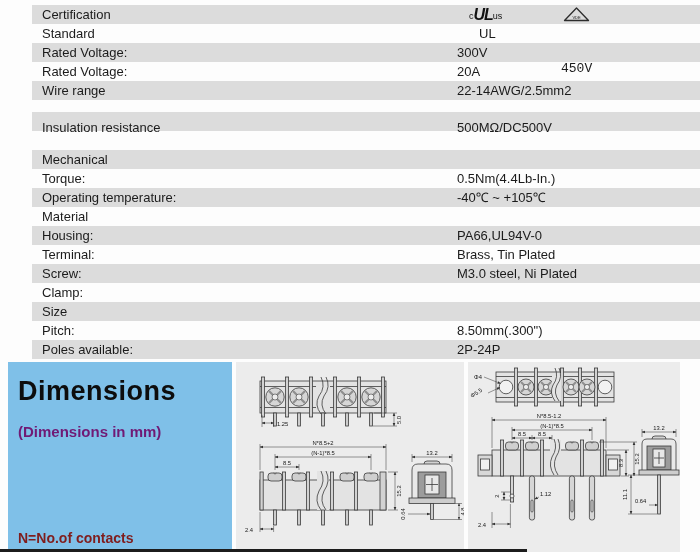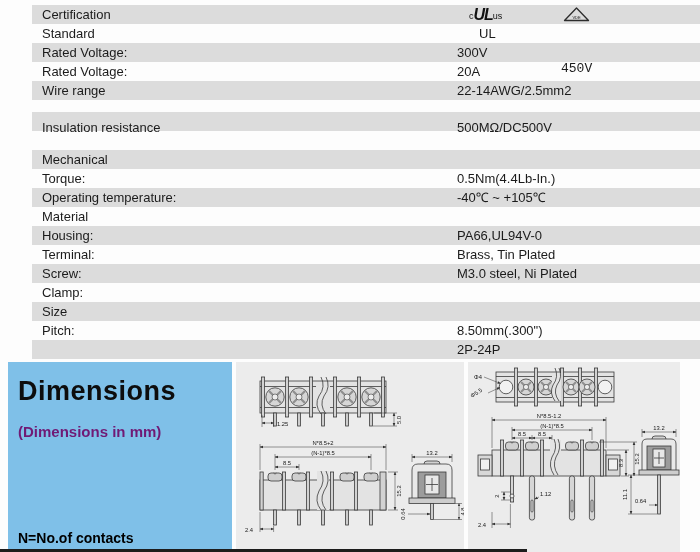--- a/index.html
+++ b/index.html
@@ -16,21 +16,21 @@
   .cul{position:absolute;left:437px;top:0;color:#111;}
   .cul .c{font-size:9px;vertical-align:1px;}
   .cul .ul{font-weight:bold;font-size:16px;font-style:italic;letter-spacing:-1px;}
   .cul .us{font-size:9px;vertical-align:1px;}
   .vde{position:absolute;left:531px;top:2px;}
 
   
   .banner{position:absolute;left:8px;top:362px;width:224px;height:190px;background:#7fc0e8;}
   .banner .ttl{margin:14px 0 0 10px;font-size:27px;font-weight:bold;color:#0d0d0d;letter-spacing:0.5px;}
   .banner .sub{margin:16px 0 0 10px;font-size:15px;font-weight:bold;color:#701a75;}
-  .banner .note{position:absolute;left:10px;bottom:6px;font-size:14px;font-weight:bold;color:#000000;}
+  .banner .note{position:absolute;left:10px;bottom:6px;font-size:14px;font-weight:bold;color:#7f1d1d;}
   .panel1{position:absolute;left:236px;top:362px;width:228px;height:190px;background:#ececec;}
   .panel2{position:absolute;left:468px;top:362px;width:212px;height:190px;background:#ececec;}
   .bline{position:absolute;left:0;top:549px;width:527px;height:3px;background:#1c1c1c;}
 
   svg text{font-size:5.8px;fill:#181818;font-family:"Liberation Sans",sans-serif;}
   g.body{stroke:#3b3b3b;stroke-width:0.8;fill:none;}
   g.dim{stroke:#444;stroke-width:0.55;fill:none;}
   g.dim text{stroke:none;}
 </style>
 </head>
@@ -104,20 +104,21 @@
     <span class="lab">Size</span>
   </div>
   <div class="row" style="top:283px">
     <span class="lab">Clamp:</span>
   </div>
   <div class="row" style="top:321px">
     <span class="lab">Pitch:</span>
     <span class="v1">8.50mm(.300")</span>
   </div>
   <div class="row shade" style="top:340px">
+    <span class="lab">Poles available:</span>
     <span class="v1">2P-24P</span>
   </div>
 
   <div class="banner">
     <div class="ttl">Dimensions</div>
     <div class="sub">(Dimensions in mm)</div>
     <div class="note">N=No.of contacts</div>
   </div>
 
   <div class="panel1">

